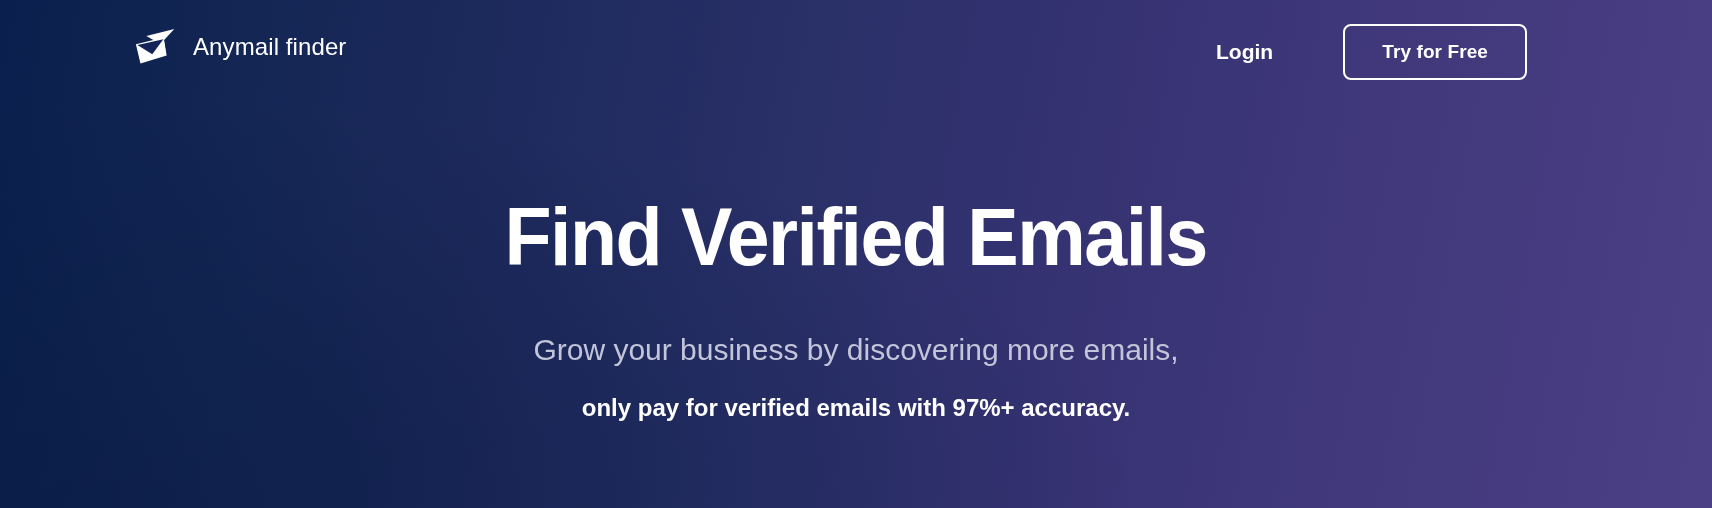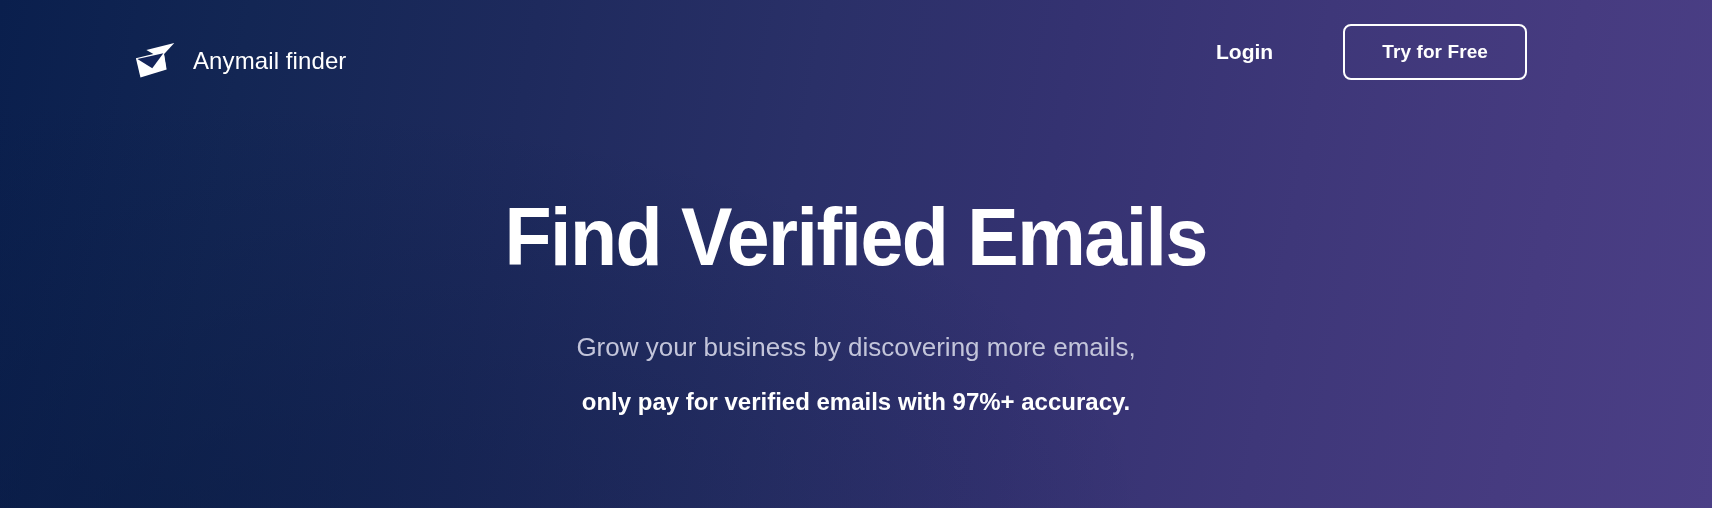--- a/index.html
+++ b/index.html
@@ -34,21 +34,20 @@
   .header {
     position:absolute; top:0; left:0;
     width:1712px; height:104px;
     display:flex; align-items:center;
     z-index:5;
   }
   .brand {
     position:absolute; left:133px; top:27px;
     display:flex; align-items:center; gap:16px;
     text-decoration:none;
-    margin-top:14px;
   }
   .brand-icon { width:44px; height:40px; display:block; }
   .brand-name {
     color:#ffffff;
     font-size:24px;
     font-weight:400;
     letter-spacing:0.1px;
     white-space:nowrap;
   }
 
@@ -116,21 +115,21 @@
     transform:scaleX(0.94);
     transform-origin:center;
   }
   .sub-wrap {
     margin-top:52px;
     text-align:center;
   }
   .sub-line-1 {
     display:block;
     color:#c3c5da;
-    font-size:26px;
+    font-size:30px;
     font-weight:400;
     line-height:1.32;
     white-space:nowrap;
   }
   .sub-line-2 {
     display:block;
     margin-top:22px;
     color:#ffffff;
     font-size:24px;
     font-weight:700;

